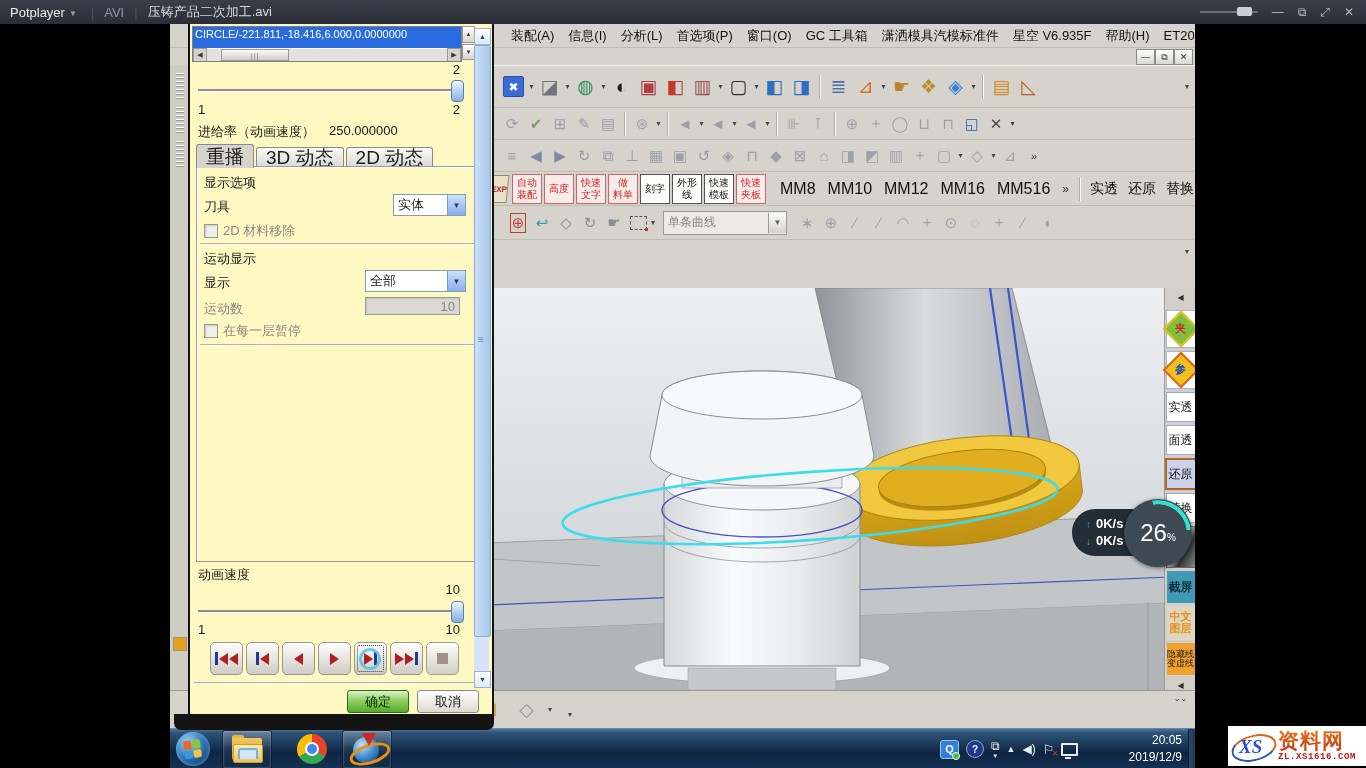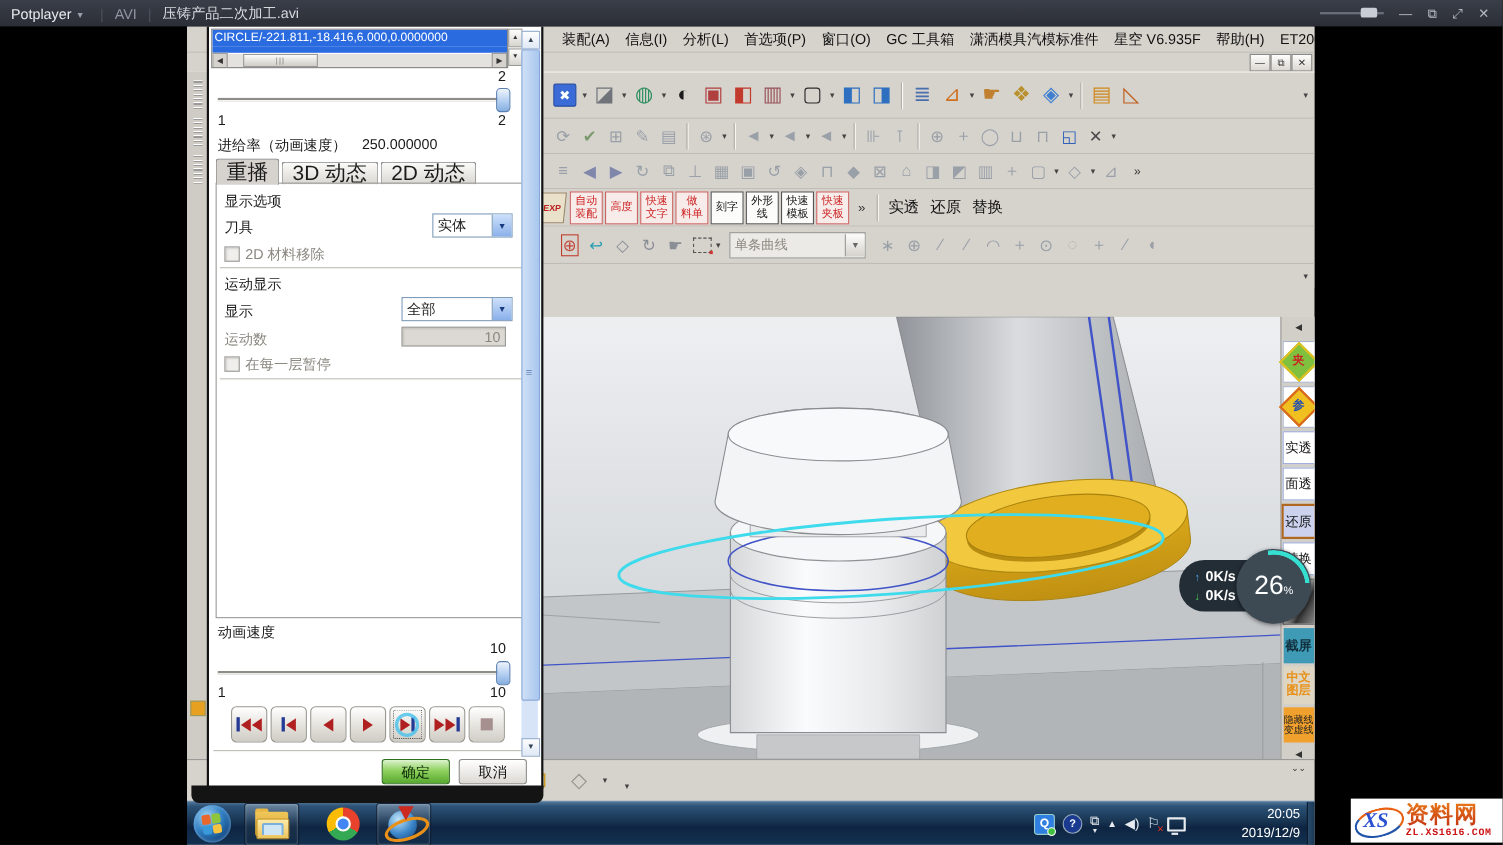--- a/index.html
+++ b/index.html
@@ -78,21 +78,21 @@
   .t-diamond-yellow::before{background:#f0c020;border:2px solid #d86820;}
   .t-diamond-green .g{color:#c22;font-size:11px;font-weight:bold;}
   .t-diamond-yellow .g{color:#234fb0;font-size:11px;font-weight:bold;}
   .t-white-btn{height:28px;background:#fff;border:1px solid #99a8d8;color:#111;}
   .t-active-btn{height:28px;background:#ccd2ee;border:2px solid #b06820;color:#111;}
   .t-thumb{height:40px;background:linear-gradient(120deg,#999,#222 30%,#ccc 45%,#333 65%,#888);border:1px solid #666;}
   .t-teal-btn{height:32px;background:#3e9ab5;color:#12303e;font-weight:bold;}
   .t-tan-btn{height:34px;background:#ded6c2;color:#e89018;font-weight:bold;font-size:11px;}
   .t-orange-btn{height:32px;background:#f0a02c;color:#222;font-size:9px;}
   
-  #dialog{left:20px;top:0;width:302px;height:691px;background:#ffffff;z-index:5;box-shadow:0 0 0 2px #121212;font-size:13px;color:#1a1a1a;}
+  #dialog{left:20px;top:0;width:302px;height:691px;background:#fef9c3;z-index:5;box-shadow:0 0 0 2px #121212;font-size:13px;color:#1a1a1a;}
   #dlg-shadow{left:4px;top:690px;width:320px;height:16px;background:#141414;border-radius:0 0 7px 7px;z-index:6;}
   .glist{left:2px;top:2px;width:268px;height:34px;background:#fff;border:1px solid #808080;overflow:hidden;}
   .gl{background:#2b6be0;color:#fff;font-size:11px;white-space:nowrap;height:15px;line-height:15px;padding-left:2px;}
   .gl:nth-of-type(2){height:6px;overflow:hidden;}
   .hscroll{position:absolute;left:0;bottom:0;width:100%;height:12px;background:#e4e2de;display:flex;align-items:center;}
   .hscroll .a{width:12px;height:12px;background:#d6d3ce;border:1px solid #9a9a98;font-size:7px;display:flex;align-items:center;justify-content:center;color:#333;}
   .hscroll .thumb{width:66px;height:10px;margin-left:14px;background:linear-gradient(#fbfbf9,#d0cdc7);border:1px solid #9a9a98;
     display:flex;align-items:center;justify-content:center;font-size:7px;color:#777;letter-spacing:1px;}
   .spincol{left:272px;top:2px;width:13px;height:34px;display:flex;flex-direction:column;gap:1px;}
   .spincol div{flex:1;background:linear-gradient(#fdfdfb,#d8d5cf);border:1px solid #9a9a98;font-size:6px;display:flex;align-items:center;justify-content:center;color:#333;}
@@ -501,20 +501,27 @@
 文字</span>
         <span class="qb t-red">做
 料单</span>
         <span class="qb t-plain">刻字</span>
         <span class="qb t-plain">外形
 线</span>
         <span class="qb t-plain">快速
 模板</span>
         <span class="qb t-red">快速
 夹板</span>
+    </div>
+    <div style="display:flex;align-items:center;margin-left:6px;">
+      <span class="mm">MM8</span>
+        <span class="mm">MM10</span>
+        <span class="mm">MM12</span>
+        <span class="mm">MM16</span>
+        <span class="mm">MM516</span>
     </div>
     <span class="chev">»</span>
     <span class="t-sep"></span>
     <div style="display:flex;align-items:center;">
       <span class="vw">实透</span>
         <span class="vw">还原</span>
         <span class="vw">替换</span>
     </div>
 
   </div>

